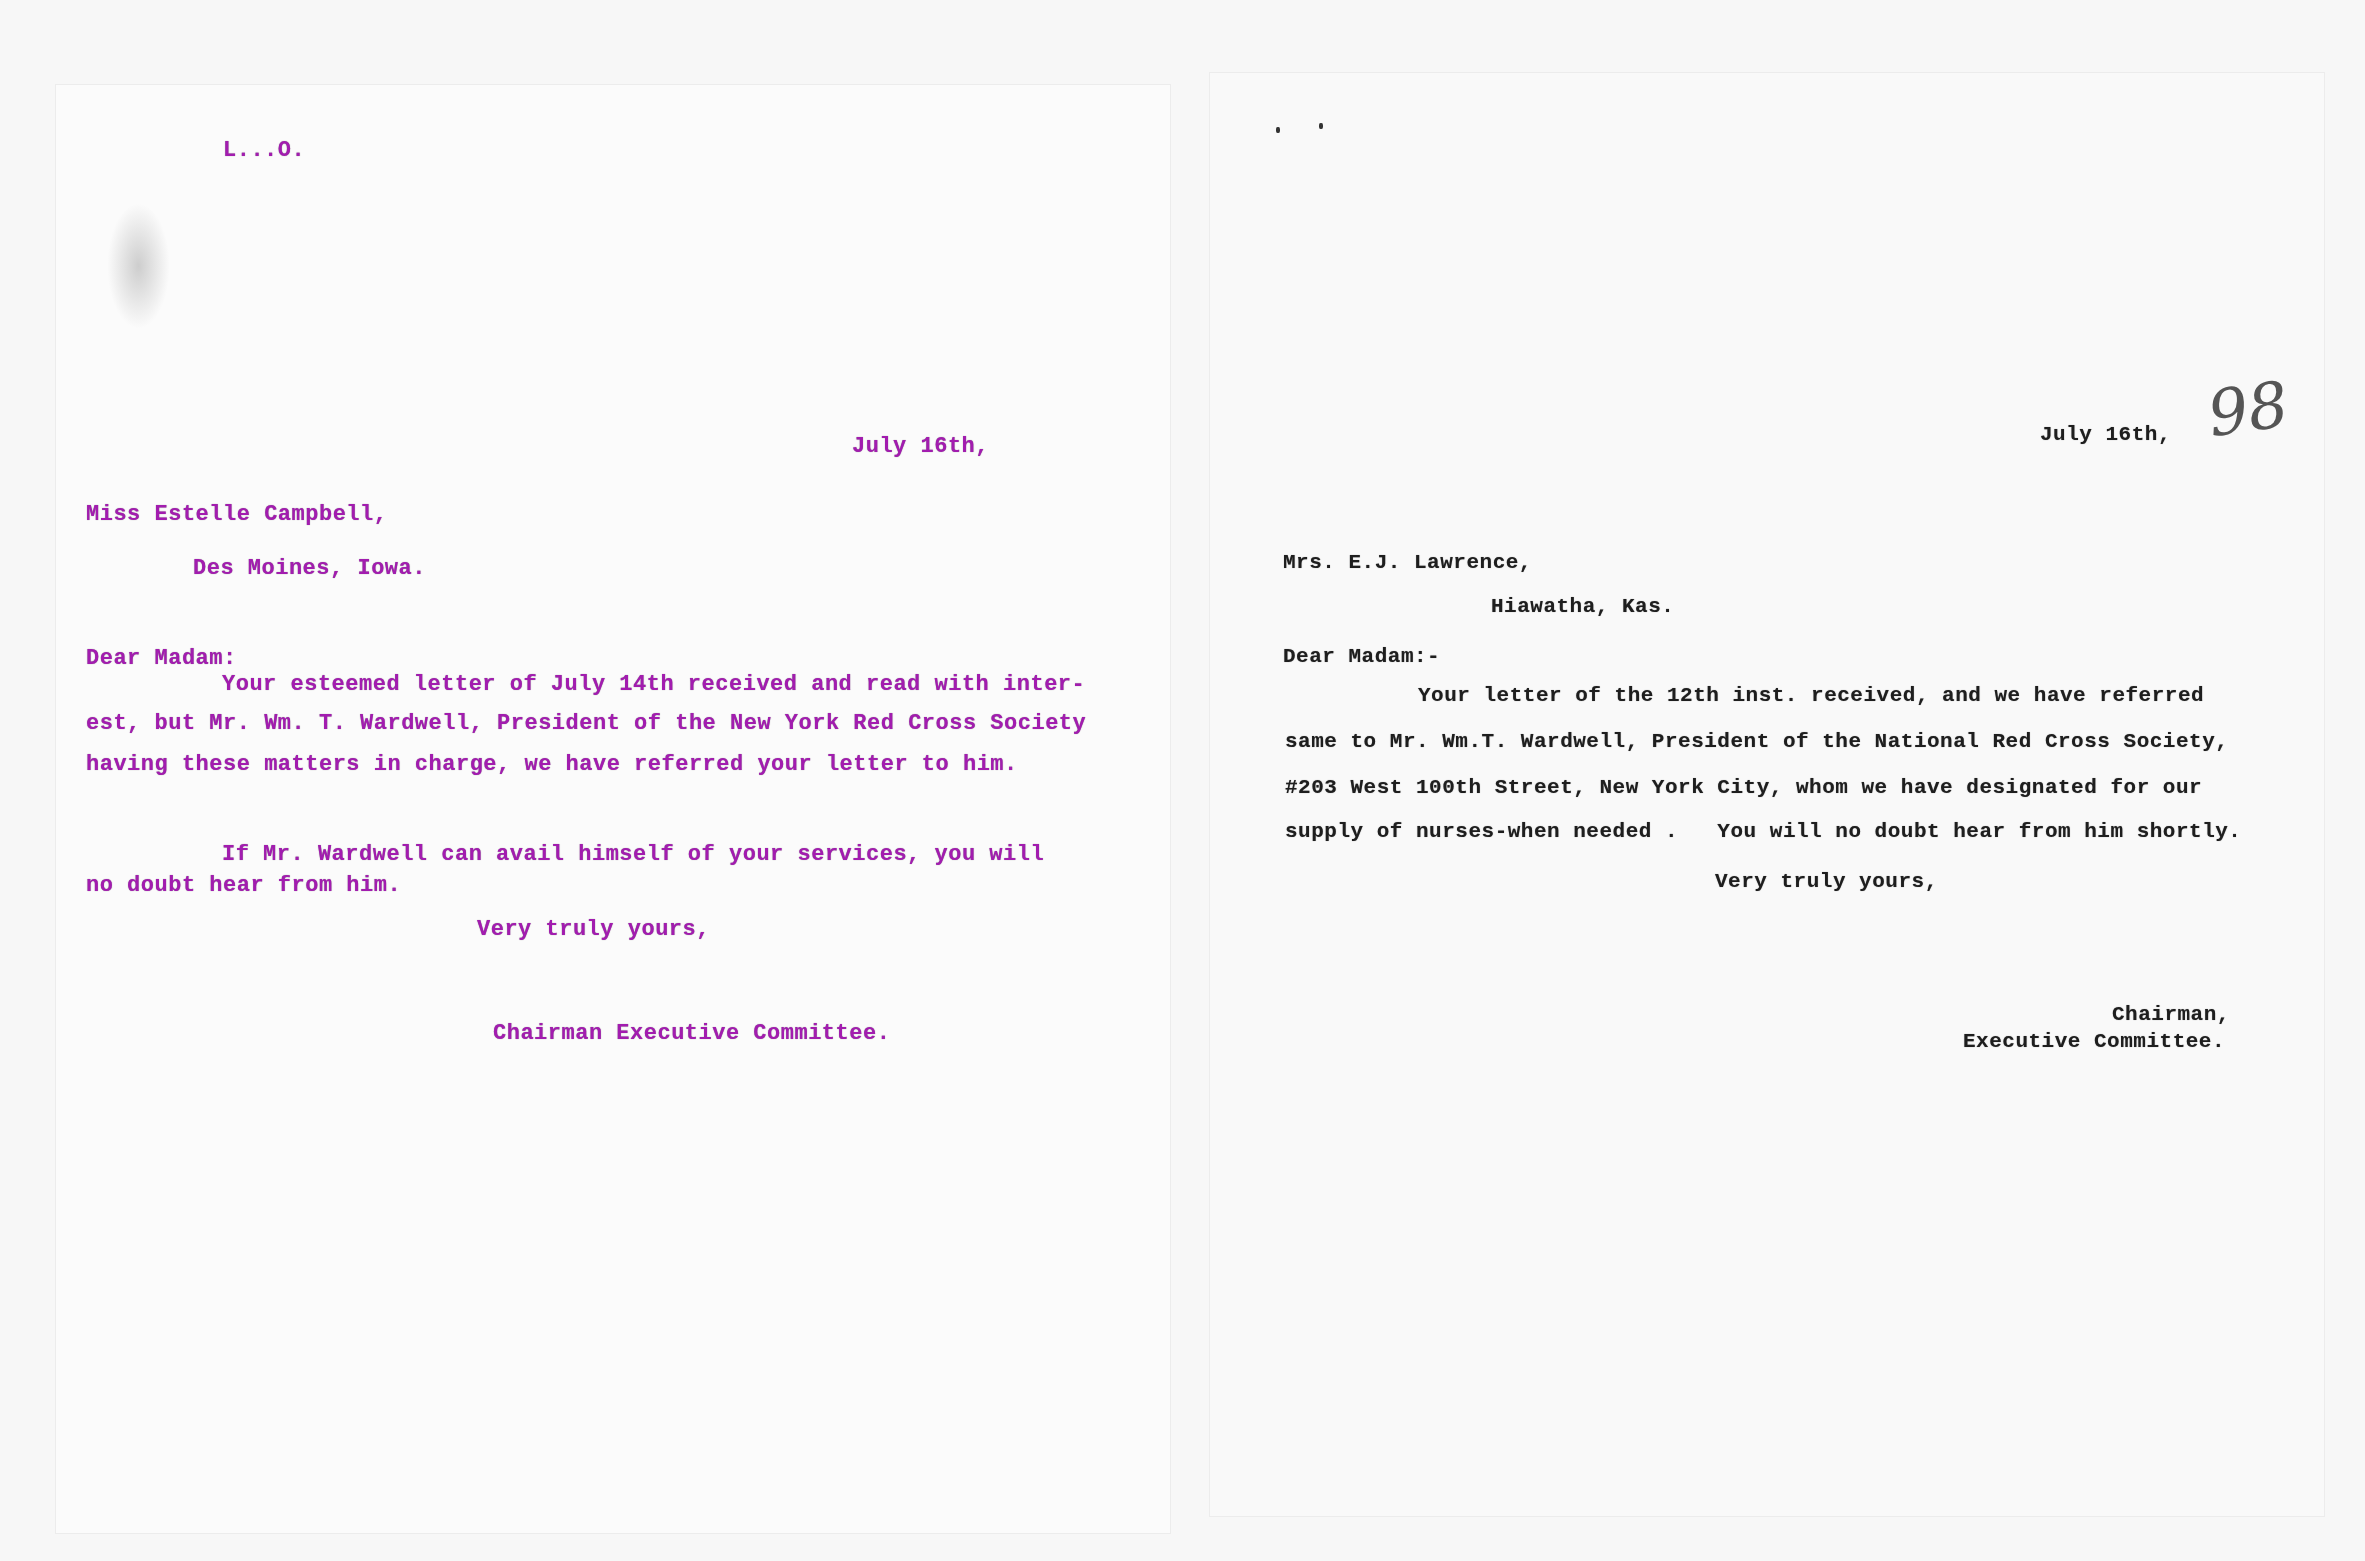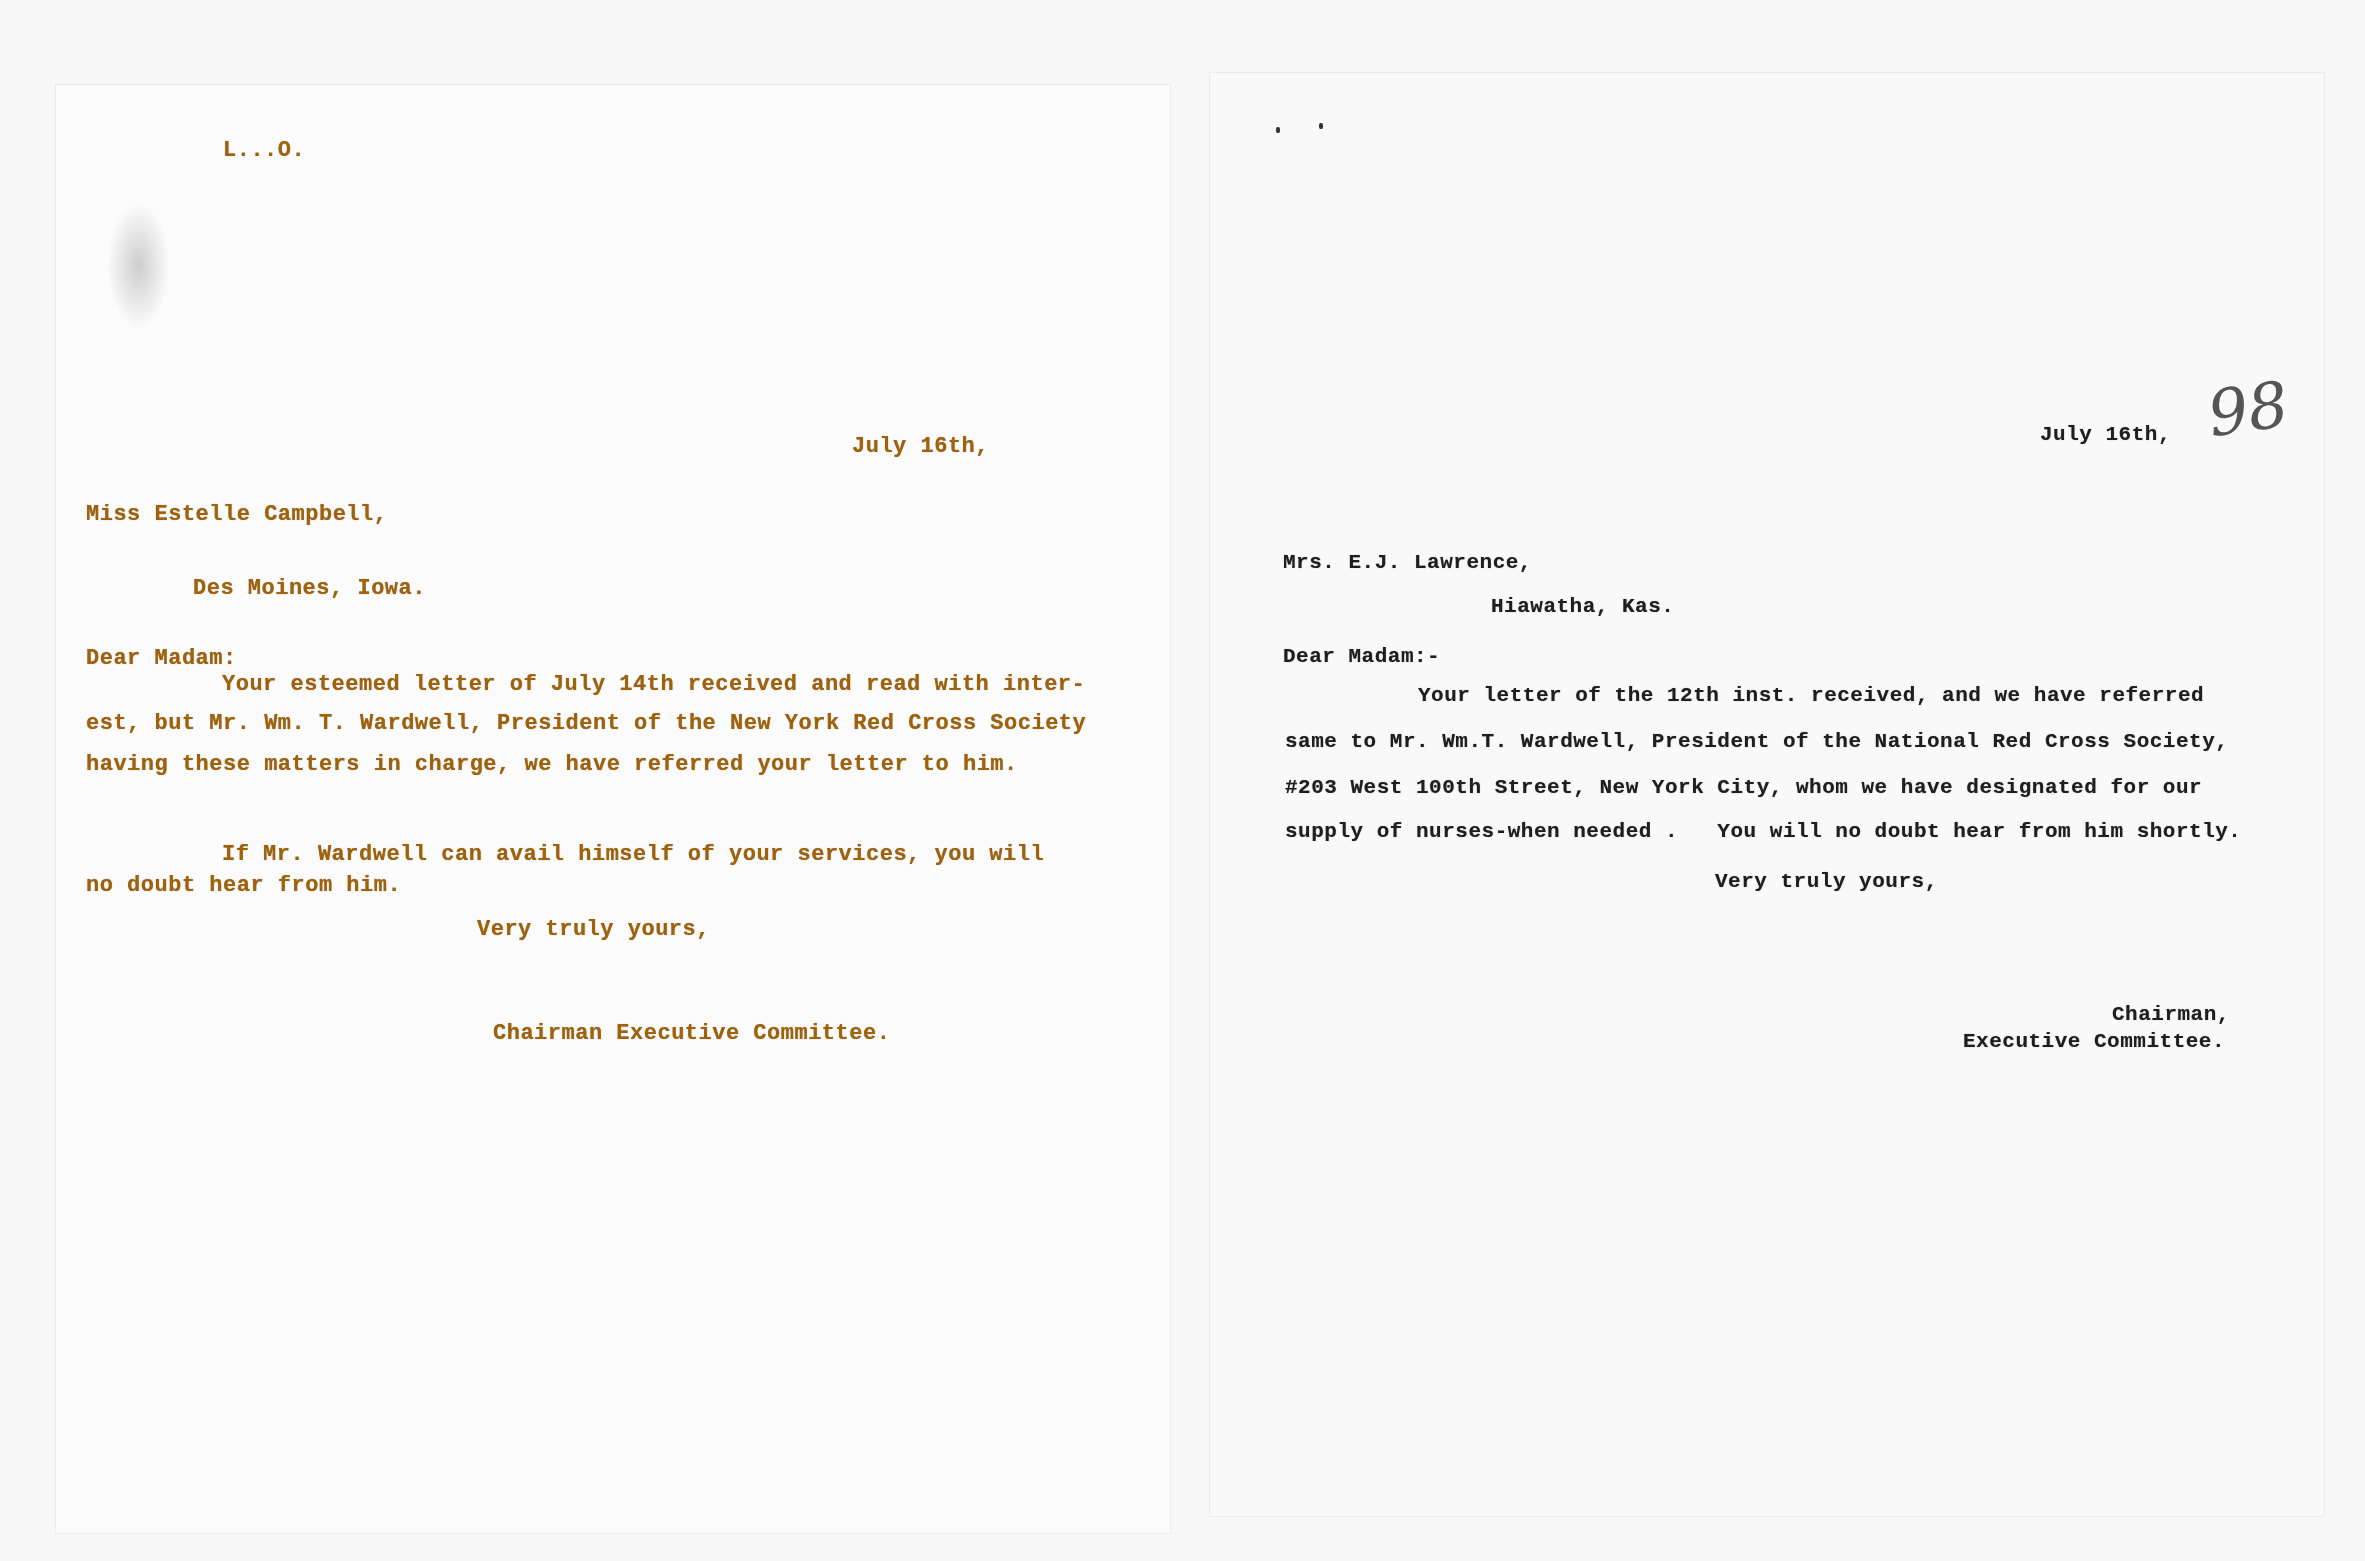--- a/index.html
+++ b/index.html
@@ -10,21 +10,21 @@
     color:#111;
   }
   .sheet {
     position:absolute; background:#fbfbfb;
     box-shadow: 0 0 0 1px #ececec;
   }
   #sheet-left  { left:56px;  top:85px; width:1114px; height:1448px; }
   #sheet-right { left:1210px; top:73px; width:1114px; height:1443px; background:#f9f9f9; }
   .t {
     position:absolute; white-space:pre; font-size:22px; font-weight:bold;
-    letter-spacing:0.5px; line-height:1; color:#a16207;
+    letter-spacing:0.5px; line-height:1; color:#a21caf;
     text-shadow: 0 0 1px rgba(0,0,0,0.45);
   }
   .r .t, .t.r { font-weight:bold; font-size:21px; color:#1e1e1e; }
   .hand {
     position:absolute; font-family:"DejaVu Serif",serif; font-style:italic;
     font-size:63px; color:#555; font-weight:normal; transform:rotate(-8deg);
   }
   .smudge {
     position:absolute; width:63px; height:126px; border-radius:50%;
     background: radial-gradient(ellipse at center, rgba(120,120,120,0.35), rgba(200,200,200,0) 70%);
@@ -34,21 +34,21 @@
 </head>
 <body>
 
 <div class="sheet" id="sheet-left"></div>
 <div class="sheet" id="sheet-right"></div>
 
 <div class="smudge" style="left:107px;top:203px;"></div>
 <div class="t" style="left:223px;top:140px;">L...O.</div>
 <div class="t" style="left:852px;top:436px;">July 16th,</div>
 <div class="t" style="left:86px;top:504px;">Miss Estelle Campbell,</div>
-<div class="t" style="left:193px;top:578px;">Des Moines, Iowa.</div>
+<div class="t" style="left:193px;top:558px;">Des Moines, Iowa.</div>
 <div class="t" style="left:86px;top:648px;">Dear Madam:</div>
 <div class="t" style="left:222px;top:646px;margin-top:28px;">Your esteemed letter of July 14th received and read with inter-</div>
 <div class="t" style="left:86px;top:713px;">est, but Mr. Wm. T. Wardwell, President of the New York Red Cross Society</div>
 <div class="t" style="left:86px;top:754px;">having these matters in charge, we have referred your letter to him.</div>
 <div class="t" style="left:222px;top:804px;margin-top:40px;">If Mr. Wardwell can avail himself of your services, you will</div>
 <div class="t" style="left:86px;top:875px;">no doubt hear from him.</div>
 <div class="t" style="left:477px;top:919px;">Very truly yours,</div>
 <div class="t" style="left:493px;top:1023px;">Chairman Executive Committee.</div>
 
 <div class="dot" style="left:1276px;top:127px;"></div>

